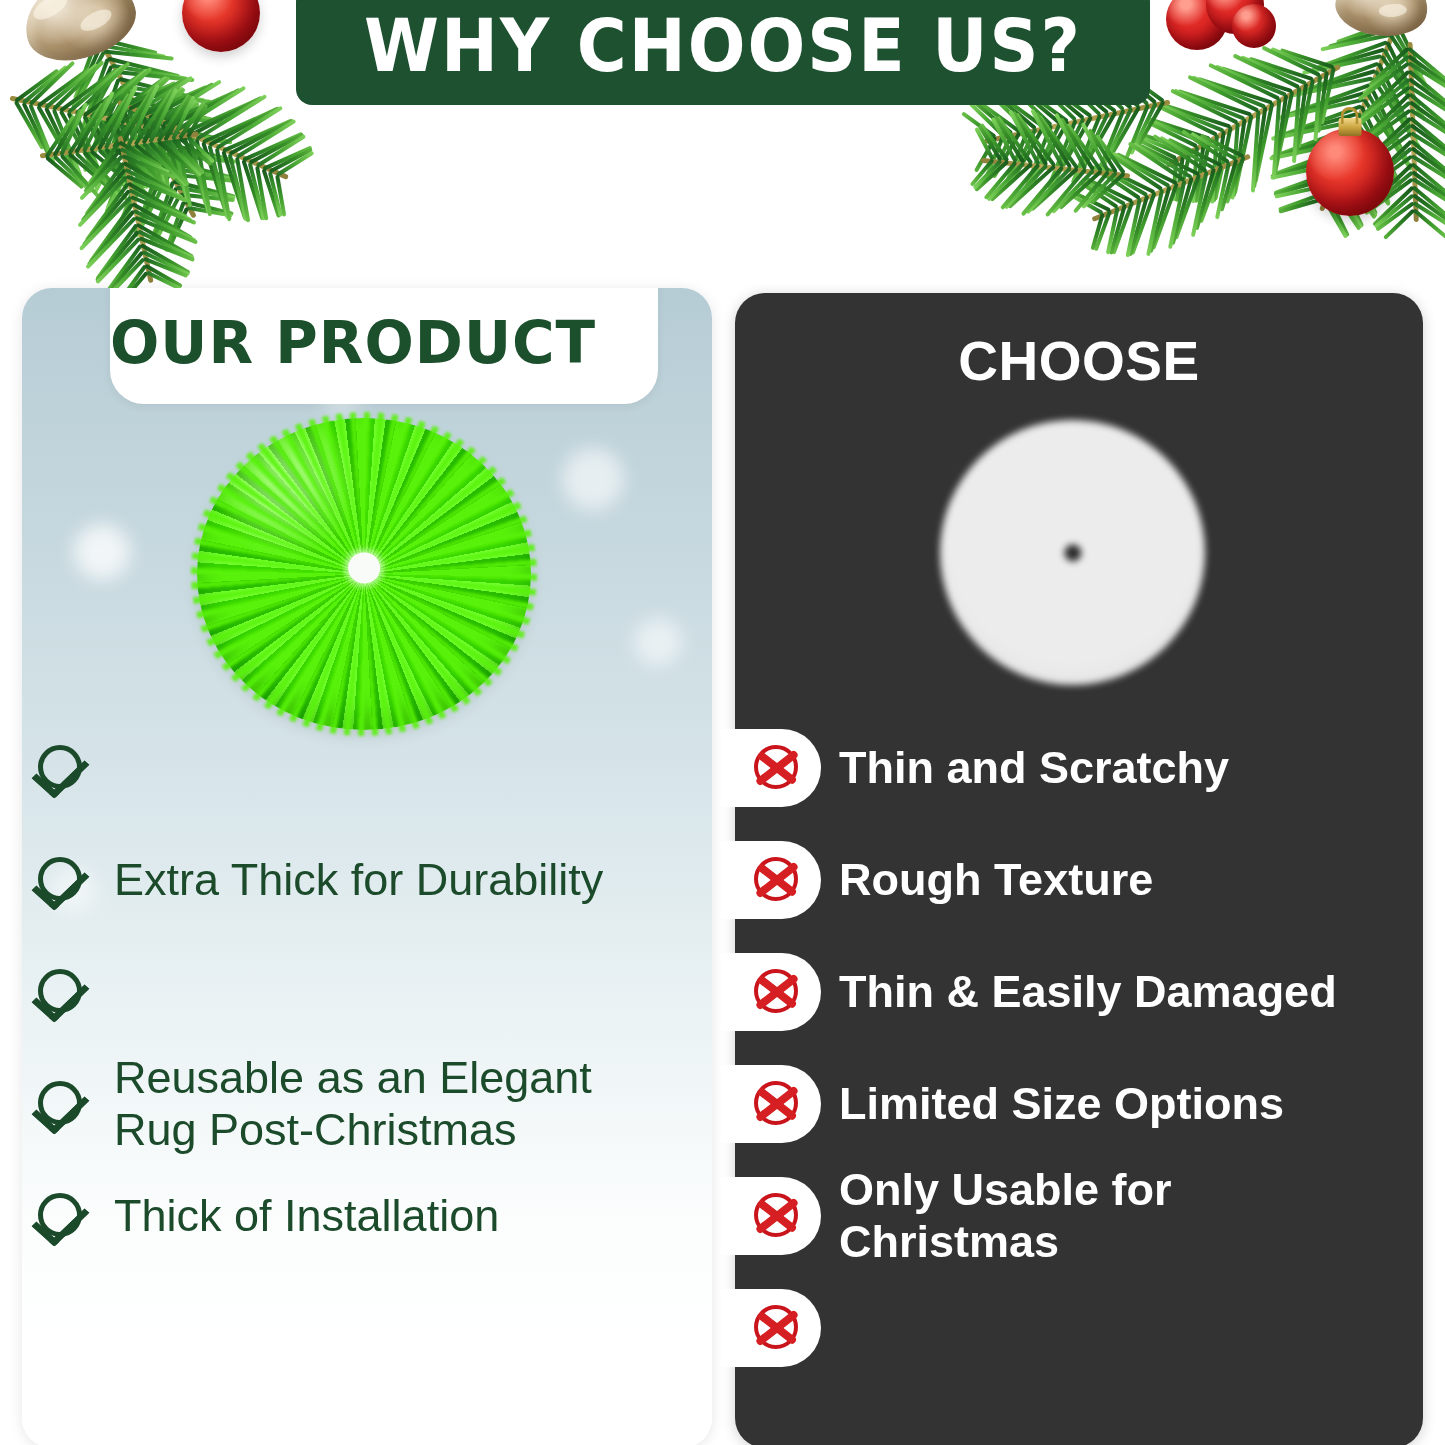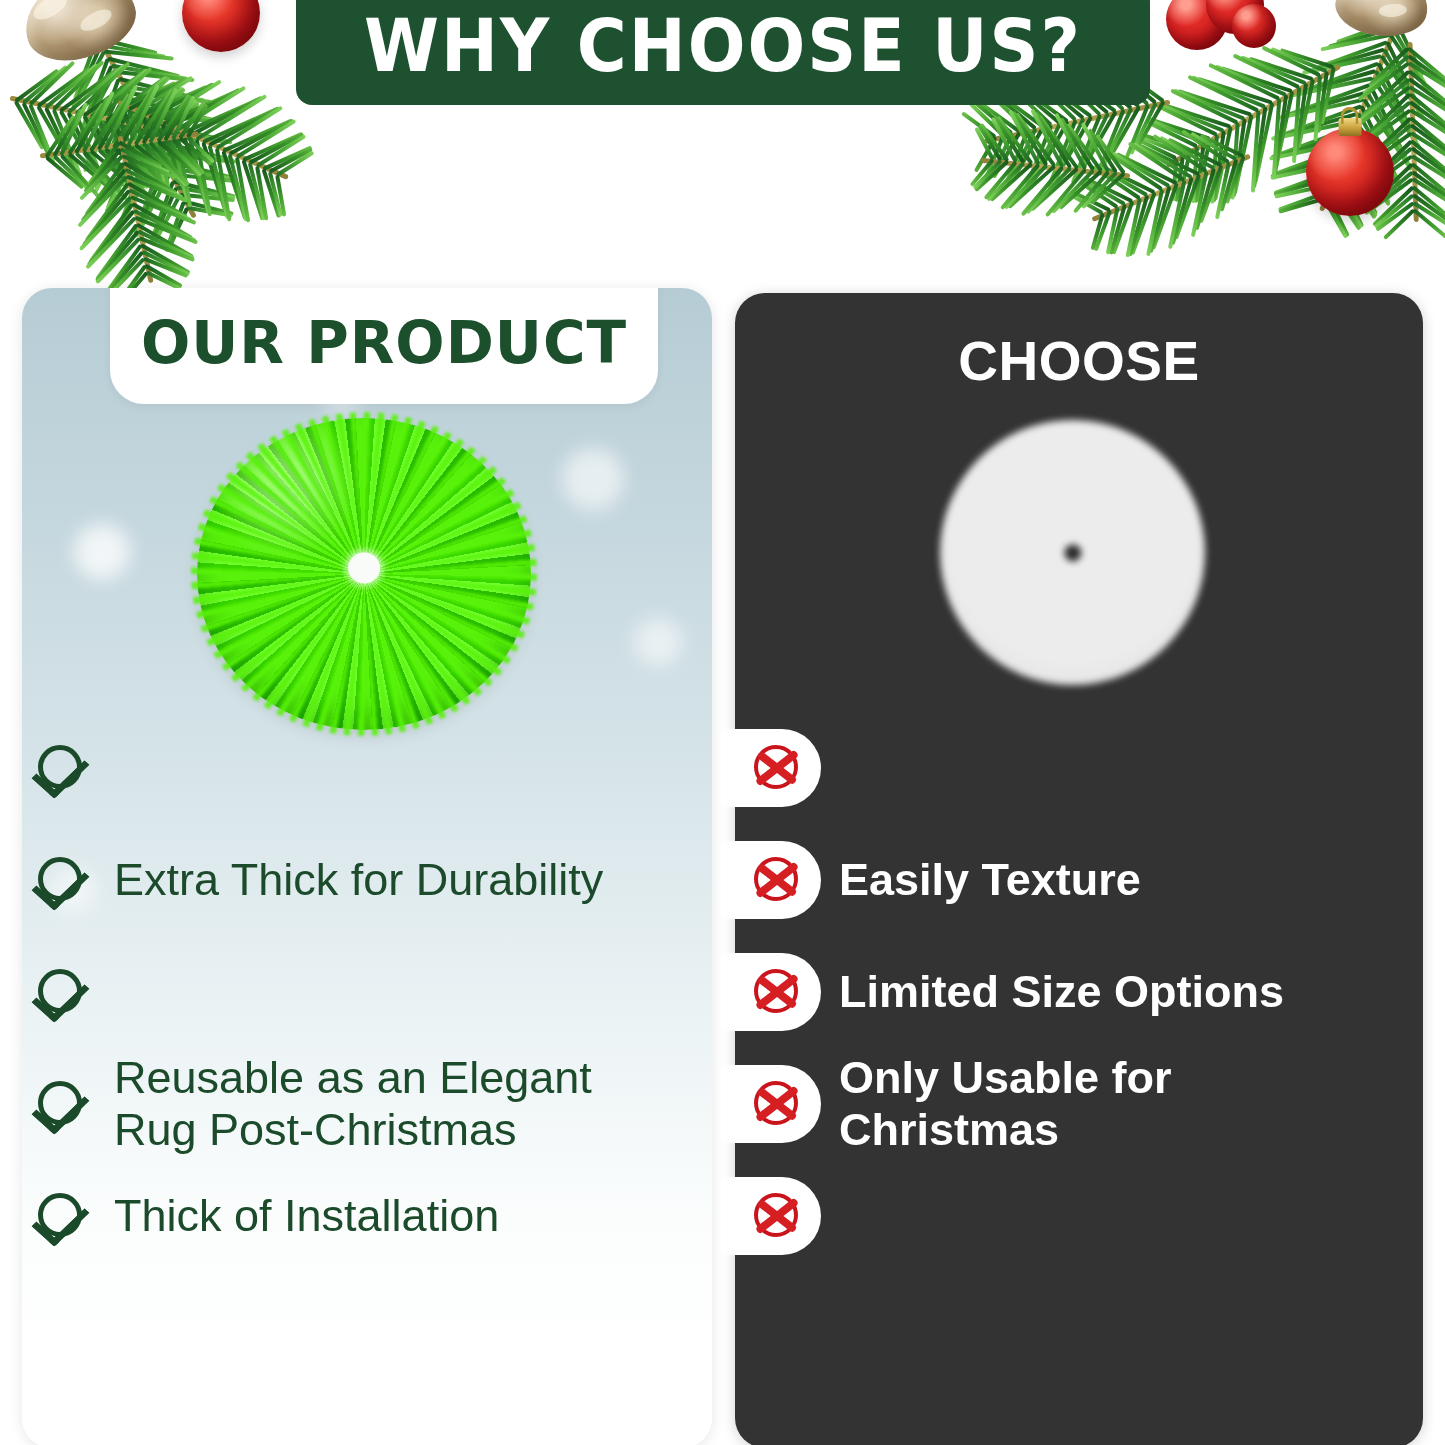--- a/index.html
+++ b/index.html
@@ -97,21 +97,21 @@
     border-radius:30px;
     background:#333333;
     box-shadow:0 2px 14px rgba(0,0,0,.18);
     z-index:4;
   }
 
   
   .pill-our{
     position:absolute;left:88px;top:-6px;width:548px;height:122px;
     background:#ffffff;border-radius:0 0 34px 34px;
-    display:flex;align-items:center;justify-content:center;
+    display:flex;align-items:center;justify-content:flex-start;
     box-shadow:0 3px 10px rgba(0,0,0,.06);
     z-index:6;
   }
   .pill-our span{
     color:#1c4f2c;font-size:58px;font-weight:bold;letter-spacing:1px;
     font-family:"DejaVu Sans", sans-serif;
   }
   .others-title{
     position:absolute;left:0;top:36px;width:100%;
     text-align:center;color:#ffffff;
@@ -815,55 +815,66 @@
 
   <div class="list-right" id="list-right" style="left:735px;">
       <div class="row-r">
         <div class="x-pill">
           <span class="x-ico">
             <span class="ring"></span>
             <span class="b1"></span>
             <span class="b2"></span>
           </span>
         </div>
+        <div class="txt-r">Thin and Scratchy</div>
       </div>
       <div class="row-r">
         <div class="x-pill">
           <span class="x-ico">
             <span class="ring"></span>
             <span class="b1"></span>
             <span class="b2"></span>
           </span>
         </div>
-        <div class="txt-r">Easily Texture</div>
+        <div class="txt-r">Rough Texture</div>
       </div>
       <div class="row-r">
         <div class="x-pill">
           <span class="x-ico">
             <span class="ring"></span>
             <span class="b1"></span>
             <span class="b2"></span>
           </span>
         </div>
-        <div class="txt-r">Limited Size Options</div>
+        <div class="txt-r">Thin &amp; Easily Damaged</div>
       </div>
       <div class="row-r">
         <div class="x-pill">
           <span class="x-ico">
             <span class="ring"></span>
             <span class="b1"></span>
             <span class="b2"></span>
           </span>
         </div>
-        <div class="txt-r">Only Usable for<br>Christmas</div>
+        <div class="txt-r">Limited Size Options</div>
       </div>
       <div class="row-r">
         <div class="x-pill">
           <span class="x-ico">
             <span class="ring"></span>
             <span class="b1"></span>
             <span class="b2"></span>
           </span>
         </div>
+        <div class="txt-r">Only Usable for<br>Christmas</div>
+      </div>
+      <div class="row-r">
+        <div class="x-pill">
+          <span class="x-ico">
+            <span class="ring"></span>
+            <span class="b1"></span>
+            <span class="b2"></span>
+          </span>
+        </div>
       </div>
     </div>
 
 </div>
 
 </body></html>

